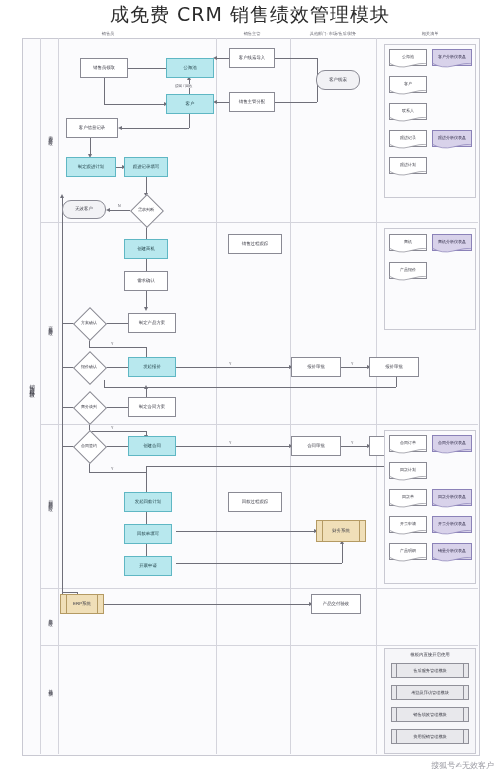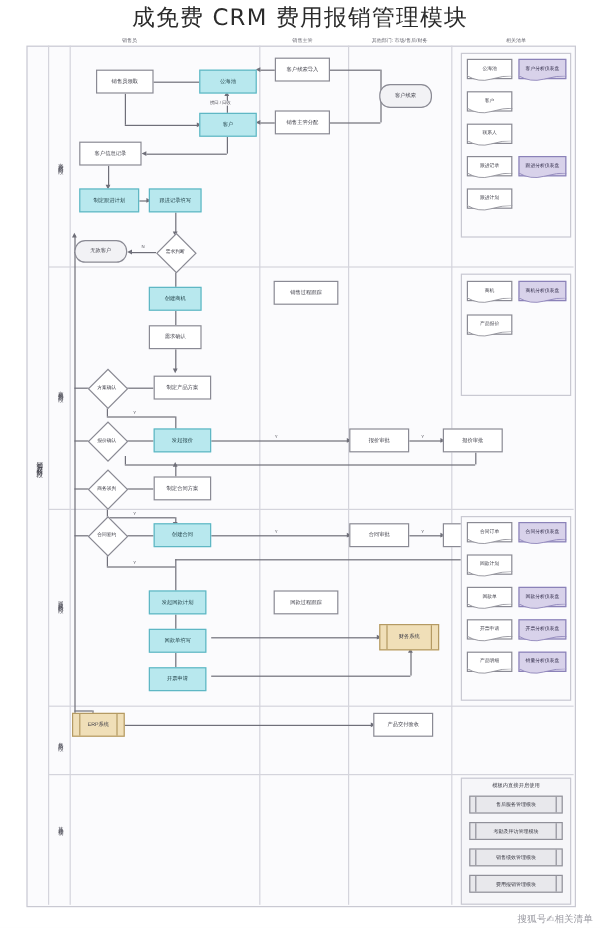--- a/index.html
+++ b/index.html
@@ -97,21 +97,21 @@
   .mod::after{right:4px;}
 
   #watermark{
     position:absolute;right:6px;bottom:2px;font-size:8px;color:#9a9aa2;
     font-family:"DejaVu Sans",sans-serif;
   }
 </style>
 </head>
 <body>
 
-<div id="page-title">成免费 CRM 费用报销管理模块</div>
+<div id="page-title">成免费 CRM 销售绩效管理模块</div>
 
 <div id="canvas">
 
   <div class="frame" style="left:22px;top:38px;width:456px;height:716px;"></div>
 
   <div class="lane-v" style="left:40px;top:38px;height:716px;"></div>
   <div class="lane-v" style="left:58px;top:38px;height:716px;"></div>
   <div class="lane-v" style="left:216px;top:38px;height:716px;"></div>
   <div class="lane-v" style="left:290px;top:38px;height:716px;"></div>
   <div class="lane-v" style="left:376px;top:38px;height:716px;"></div>
@@ -482,13 +482,13 @@
   <div class="mpanel" style="left:384px;top:648px;width:90px;height:104px;">
     <div class="mtitle" style="left:0;top:3px;">模板内直接开启使用</div>
     <div class="mod" style="left:6px;top:14px;width:78px;height:15px;">售后服务管理模块</div>
     <div class="mod" style="left:6px;top:36px;width:78px;height:15px;">考勤及拜访管理模块</div>
     <div class="mod" style="left:6px;top:58px;width:78px;height:15px;">销售绩效管理模块</div>
     <div class="mod" style="left:6px;top:80px;width:78px;height:15px;">费用报销管理模块</div>
   </div>
 
 </div>
 
-<div id="watermark">搜狐号✍相关清单</div>
+<div id="watermark">搜狐号✍无效客户</div>
 
 </body></html>

